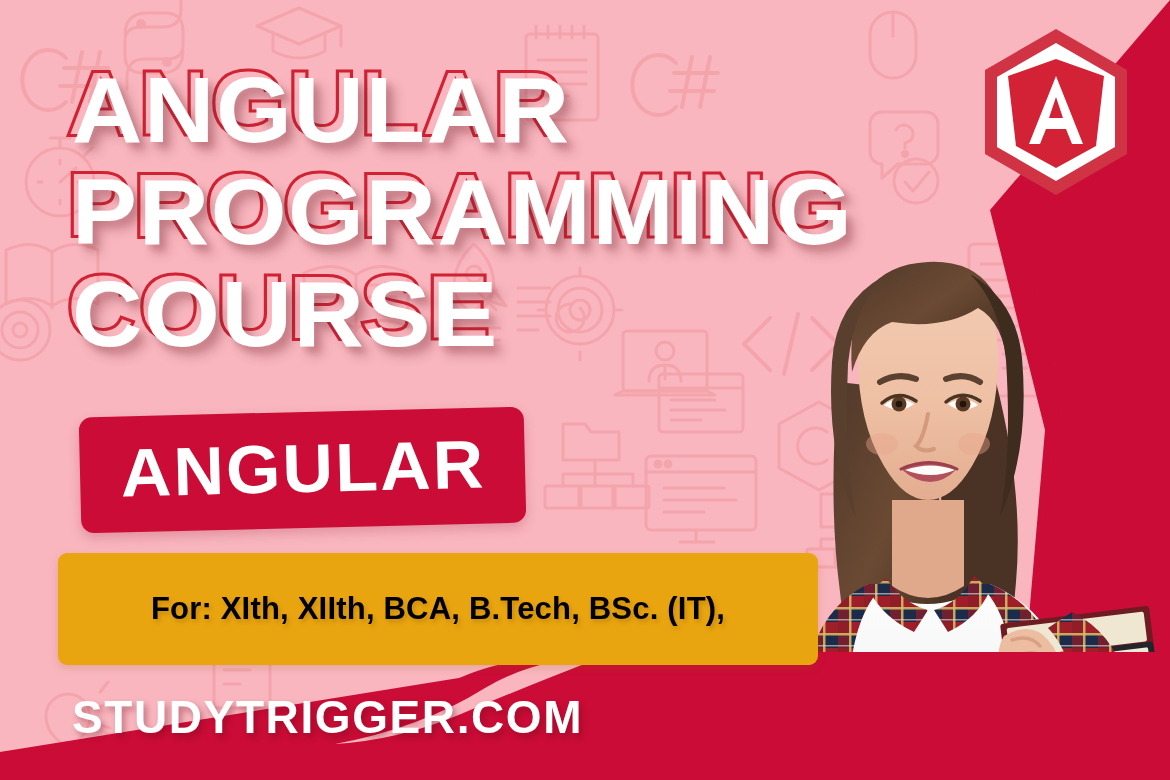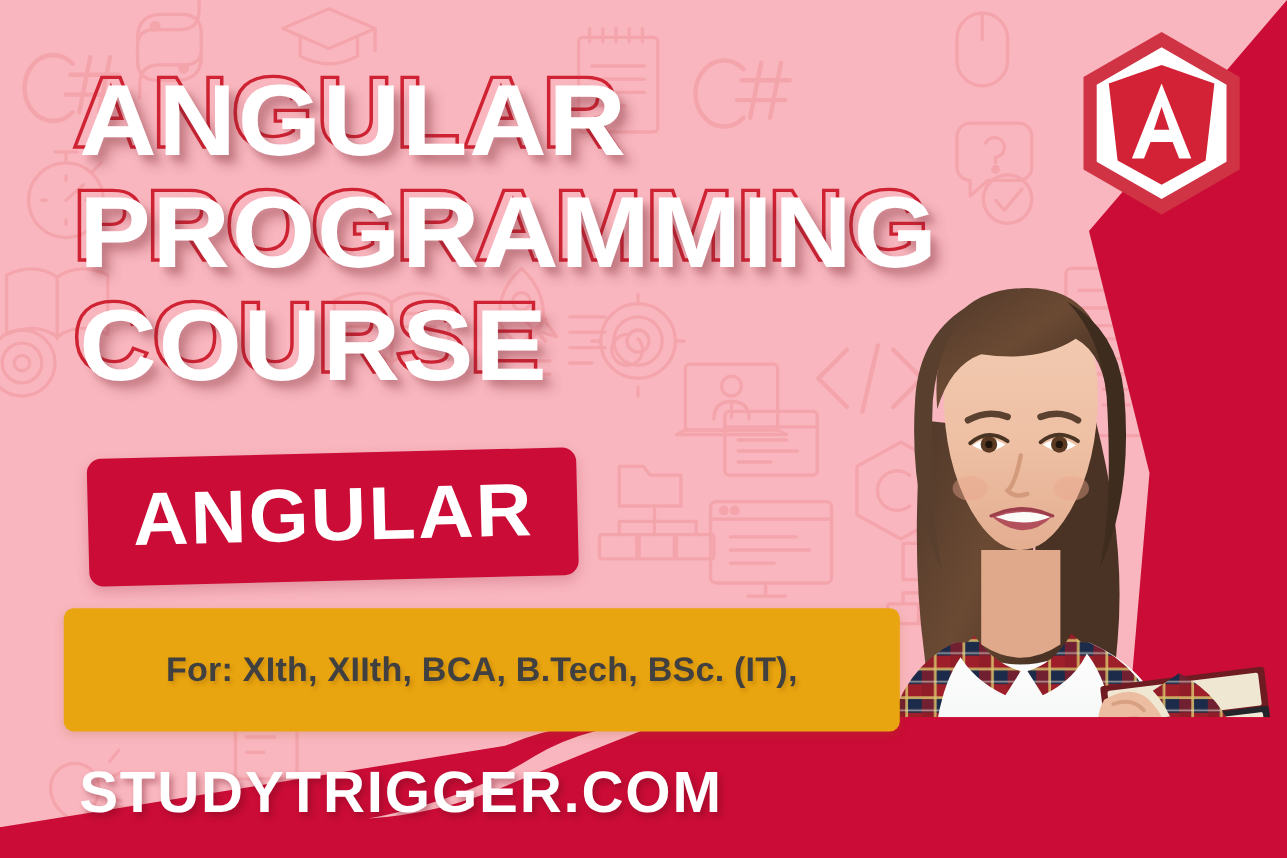--- a/index.html
+++ b/index.html
@@ -115,37 +115,37 @@
     left:58px;top:553px;
     width:760px;height:112px;
     background:#e9a50f;
     border-radius:9px;
     z-index:9;
     display:flex;flex-direction:column;
     align-items:center;justify-content:center;
     box-shadow:0 3px 9px rgba(150,90,10,.18);
   }
   .banner-line{
-    color:#404040;
+    color:#000000;
     font-weight:bold;
     font-size:31px;
     line-height:40px;
     letter-spacing:.2px;
     white-space:nowrap;
     text-shadow:2px 3px 4px rgba(130,80,10,.30);
   }
 
   
   .website{
     position:absolute;
     left:72px;top:690px;
     z-index:10;
     color:#ffffff;
     font-weight:bold;
-    font-size:53px;
+    font-size:46px;
     letter-spacing:1.6px;
     text-shadow:3px 4px 6px rgba(110,10,30,.40);
   }
 </style>
 </head>
 <body>
 
 <div id="poster">
 
   <div class="bg-pattern">

